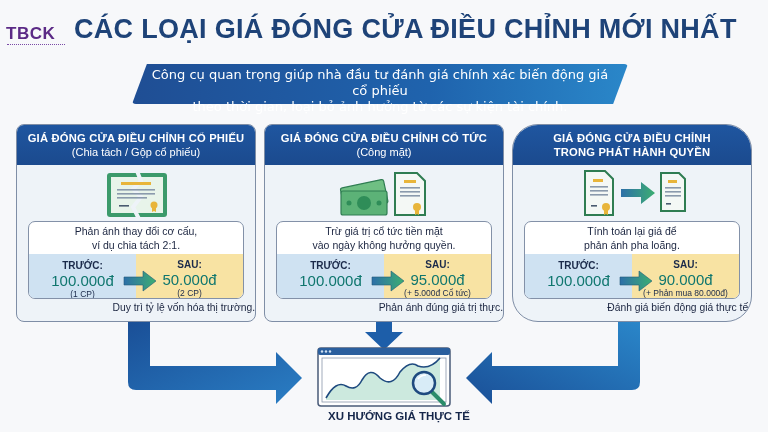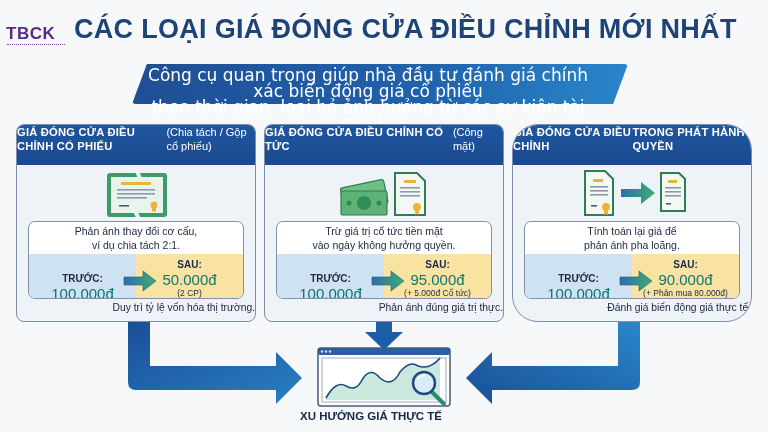--- a/index.html
+++ b/index.html
@@ -25,60 +25,60 @@
     font-weight: bold; font-size: 27px; color: #1e4378; letter-spacing: 0.3px;
     white-space: nowrap;
   }
   .banner-shape {
     position: absolute; left: 132px; top: 64px; width: 496px; height: 40px;
     background: linear-gradient(90deg, #1f4e94 0%, #1f63ad 60%, #2a87c9 100%);
     clip-path: polygon(3% 0, 100% 0, 97% 100%, 0 100%);
     border-radius: 4px;
   }
   .banner-text {
-    position: absolute; left: 138px; top: 67px; width: 460px;
-    text-align: center; color: #ffffff; font-size: 17px; line-height: 16px;
+    position: absolute; left: 150px; top: 67px; width: 460px;
+    text-align: center; color: #ffffff; font-size: 13px; line-height: 16px;
   }
   .card {
     position: absolute; top: 124px; width: 240px; height: 198px;
     background: #eef3f8; border: 1.5px solid #7f8ea6; border-radius: 8px;
     overflow: hidden;
   }
   .card-head {
     background: linear-gradient(180deg, #1f56a0, #1b4a8e);
-    color: #fff; text-align: left; height: 40px;
-    display: flex; flex-direction: row; justify-content: center;
+    color: #fff; text-align: center; height: 40px;
+    display: flex; flex-direction: column; justify-content: center;
     font-family: "Liberation Sans", sans-serif;
   }
   .card-head .h1 { font-weight: bold; font-size: 11.2px; letter-spacing: 0.2px; line-height: 14px; }
   .card-head .h2 { font-size: 11px; line-height: 14px; }
   .card-icon { height: 58px; position: relative; }
   .inner {
     position: absolute; left: 11px; top: 96px; width: 216px; height: 78px;
     border: 1.2px solid #8391a8; border-radius: 7px; overflow: hidden; background: #fff;
   }
   .inner-desc {
     height: 32px; text-align: center; font-size: 10.5px; line-height: 14px;
     padding-top: 2px; color: #1b2540;
     font-family: "Liberation Sans", sans-serif;
   }
   .cmp { display: flex; height: 46px; }
-  .cmp .before { width: 50%; background: #cfe2f2; text-align: center; padding-top: 19px; }
+  .cmp .before { width: 50%; background: #cfe2f2; text-align: center; padding-top: 6px; }
   .cmp .after { width: 50%; background: #f8e3a3; text-align: center; padding-top: 5px; }
   .cmp .lbl { font-family: "Liberation Sans", sans-serif; font-weight: bold; font-size: 10px; color: #1b2a4a; line-height: 12px; }
   .cmp .val { font-family: "Liberation Sans", sans-serif; font-weight: normal; font-size: 15px; color: #0f766e; line-height: 17px; }
   .cmp .note { font-family: "Liberation Sans", sans-serif; font-size: 8.5px; color: #1b2a4a; line-height: 11px; }
   .cmp-arrow { position: absolute; left: 94px; top: 48px; width: 34px; height: 22px; }
   .card-foot {
     position: absolute; left: 0; top: 177px; width: 100%; text-align: right;
     font-family: "Liberation Sans", sans-serif; font-size: 10.3px; color: #1b2540;
   }
   .flow { position: absolute; left: 0; top: 0; width: 768px; height: 432px; pointer-events: none; }
   .result-label {
-    position: absolute; left: 300px; top: 410px; width: 170px; text-align: left;
+    position: absolute; left: 300px; top: 410px; width: 170px; text-align: right;
     font-family: "Liberation Sans", sans-serif; font-weight: bold; font-size: 11.5px; color: #15264a;
   }
 </style>
 </head>
 <body>
 
 <div>
   <div class="logo">TBCK</div>
   <div class="logo-sub"></div>
 </div>

